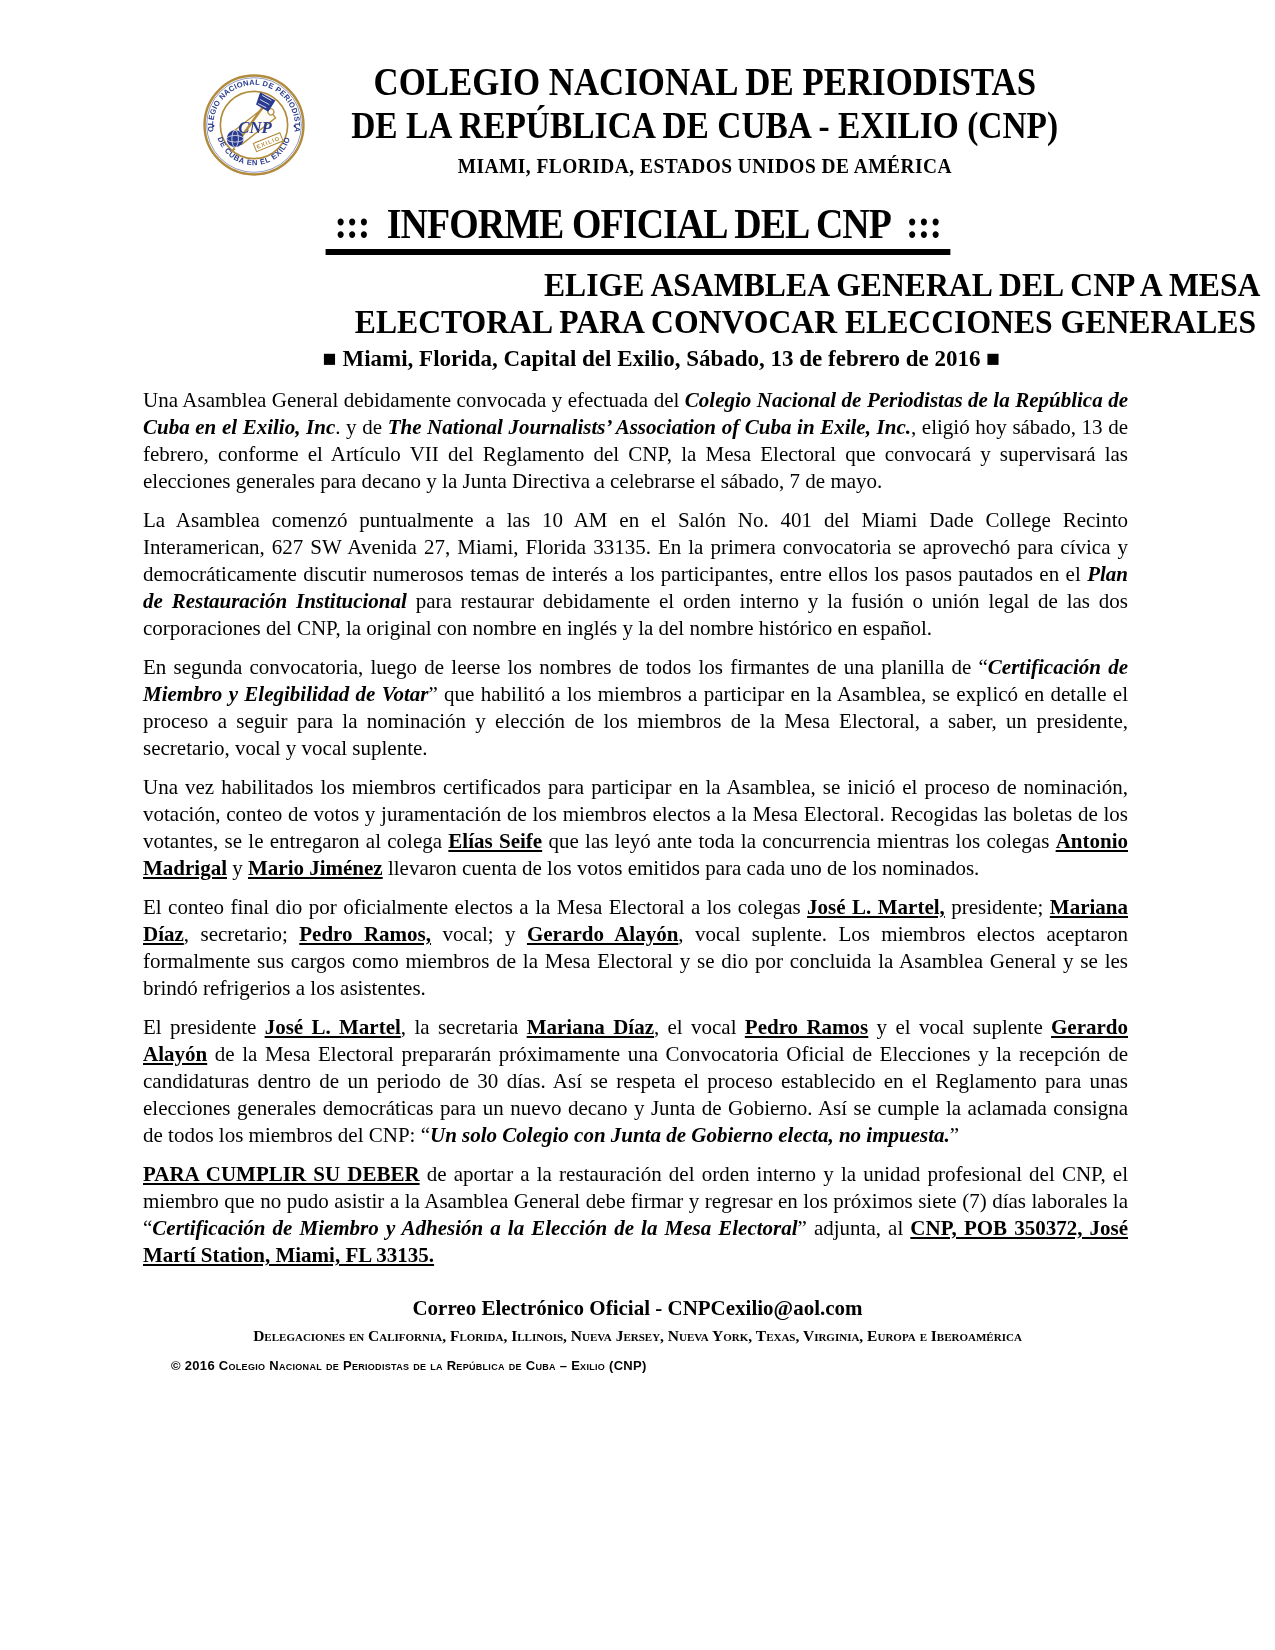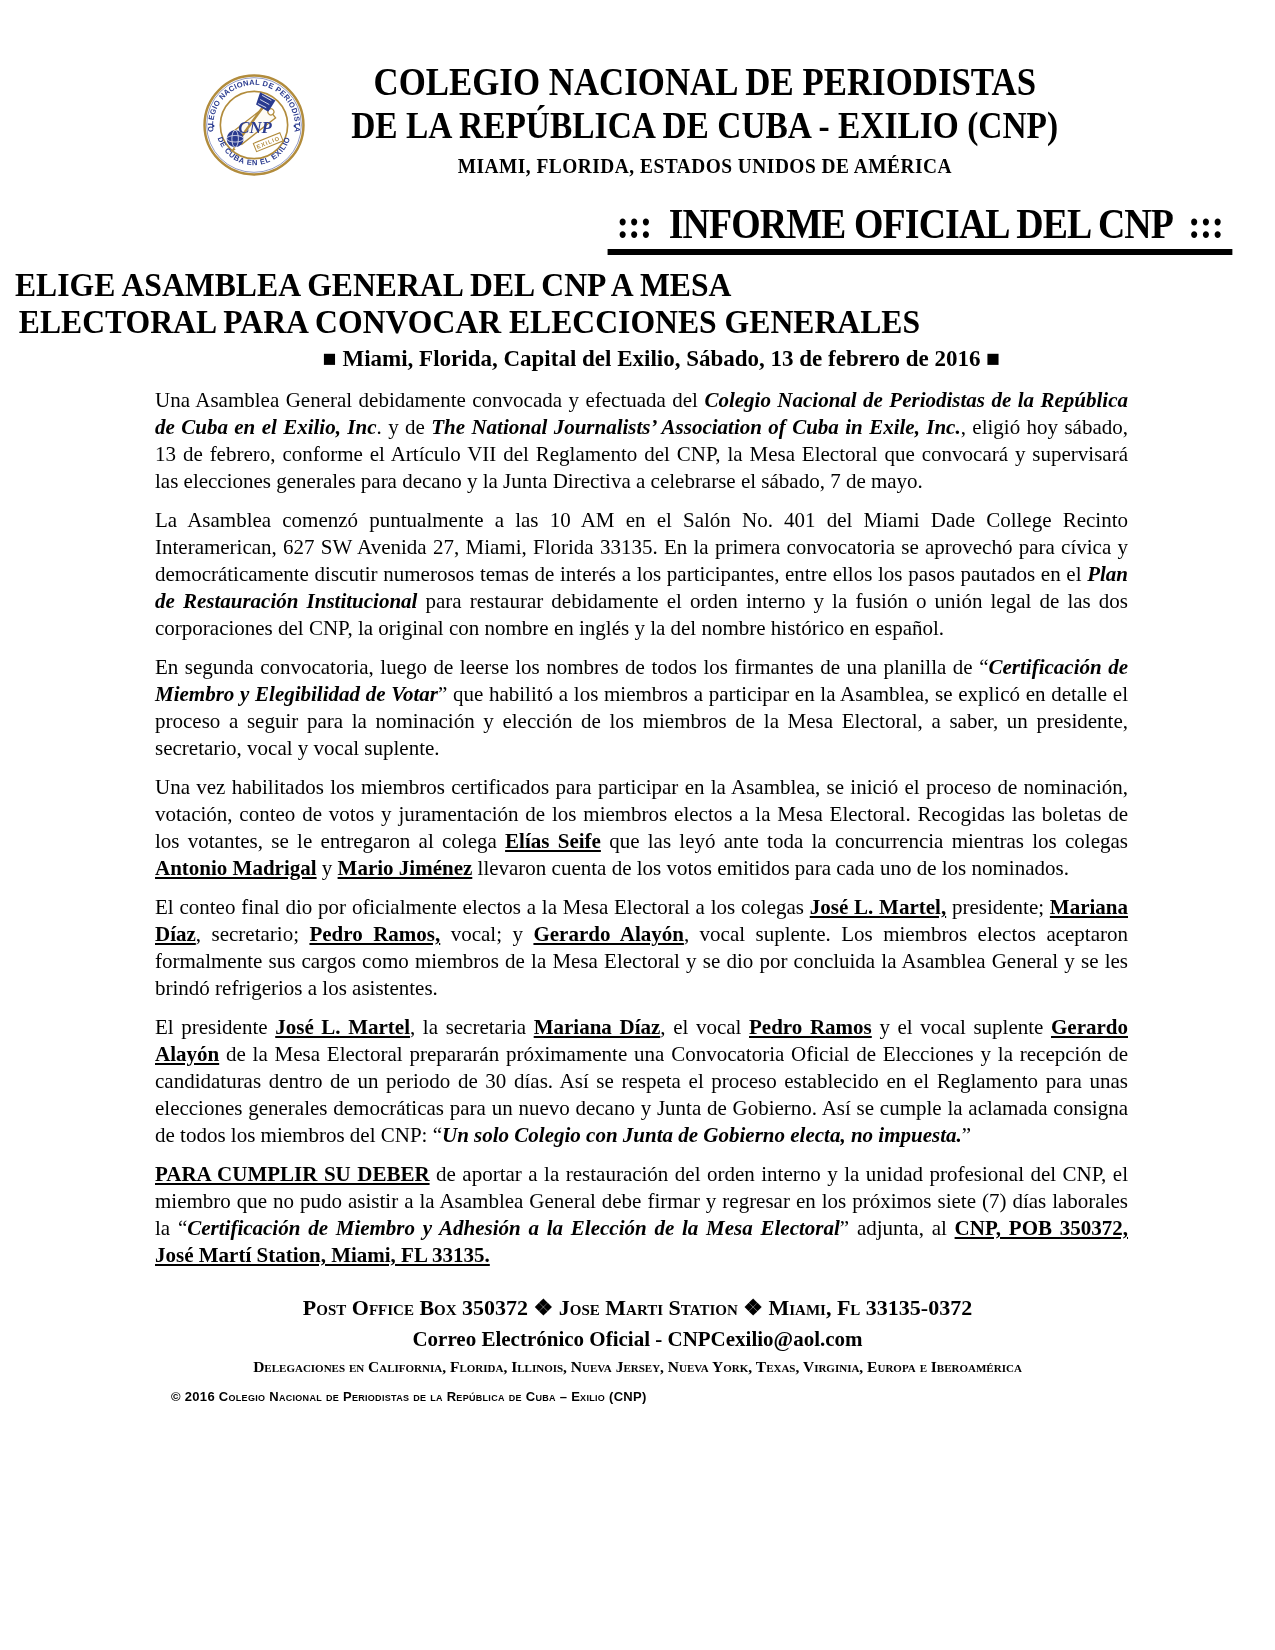--- a/index.html
+++ b/index.html
@@ -28,45 +28,45 @@
   .org2 {
     font-size: 38px; line-height: 42px; font-weight: bold;
     display: inline-block; transform: scaleX(0.88); white-space: nowrap;
   }
   .loc {
     font-size: 20px; line-height: 24px; font-weight: bold; margin-top: 8px;
     display: inline-block; transform: scaleX(0.97); letter-spacing: 0.5px; white-space: nowrap;
   }
   .lh-line { display: block; }
   
-  .informe { text-align: right; margin-top: 20px; }
+  .informe { text-align: center; margin-top: 20px; }
   .informe-inner {
     display: inline-block;
     font-size: 43px; line-height: 47px; font-weight: bold;
     letter-spacing: -1px; white-space: pre;
     border-bottom: 6px solid #000;
     padding: 0 10px 2px 10px;
     transform: scaleX(0.88);
   }
   
-  .headline { margin-top: 12px; text-align: left; }
+  .headline { margin-top: 12px; text-align: right; }
   .headline-line {
     font-size: 33px; line-height: 37px; font-weight: bold;
     display: inline-block; transform: scaleX(0.96); white-space: nowrap;
   }
   .dateline {
     text-align: center; font-size: 23px; line-height: 28px;
     font-weight: bold; margin-top: 4px; padding-left: 48px;
   }
   
   .body-text {
     margin-top: 14px;
     padding: 0 147px 0 143px;
     text-align: justify;
-    font-size: 21px; line-height: 27px; margin-left: 12px;
+    font-size: 21px; line-height: 27px;
   }
   .body-text p { margin: 0 0 12px 0; }
   .seg-n { font-weight: normal; font-style: normal; }
   .seg-b { font-weight: bold; text-decoration: underline; }
   .seg-bi { font-weight: bold; font-style: italic; }
   .signature {
     padding: 0 143px; margin-top: 16px;
     font-size: 24px; font-weight: bold; font-style: italic;
   }
   
@@ -146,20 +146,19 @@
       <p><span class="seg-n">La Asamblea comenzó puntualmente a las 10 AM en el Salón No. 401 del Miami Dade College Recinto Interamerican, 627 SW Avenida 27, Miami, Florida 33135. En la primera convocatoria se aprovechó para cívica y democráticamente discutir numerosos temas de interés a los participantes, entre ellos los pasos pautados en el </span><span class="seg-bi">Plan de Restauración Institucional</span><span class="seg-n"> para restaurar debidamente el orden interno y la fusión o unión legal de las dos corporaciones del CNP, la original con nombre en inglés y la del nombre histórico en español.</span></p>
       <p><span class="seg-n">En segunda convocatoria, luego de leerse los nombres de todos los firmantes de una planilla de “</span><span class="seg-bi">Certificación de Miembro y Elegibilidad de Votar</span><span class="seg-n">” que habilitó a los miembros a participar en la Asamblea, se explicó en detalle el proceso a seguir para la nominación y elección de los miembros de la Mesa Electoral, a saber, un presidente, secretario, vocal y vocal suplente.</span></p>
       <p><span class="seg-n">Una vez habilitados los miembros certificados para participar en la Asamblea, se inició el proceso de nominación, votación, conteo de votos y juramentación de los miembros electos a la Mesa Electoral. Recogidas las boletas de los votantes, se le entregaron al colega </span><span class="seg-b">Elías Seife</span><span class="seg-n"> que las leyó ante toda la concurrencia mientras los colegas </span><span class="seg-b">Antonio Madrigal</span><span class="seg-n"> y </span><span class="seg-b">Mario Jiménez</span><span class="seg-n"> llevaron cuenta de los votos emitidos para cada uno de los nominados.</span></p>
       <p><span class="seg-n">El conteo final dio por oficialmente electos a la Mesa Electoral a los colegas </span><span class="seg-b">José L. Martel,</span><span class="seg-n"> presidente; </span><span class="seg-b">Mariana Díaz</span><span class="seg-n">, secretario; </span><span class="seg-b">Pedro Ramos,</span><span class="seg-n"> vocal; y </span><span class="seg-b">Gerardo Alayón</span><span class="seg-n">, vocal suplente. Los miembros electos aceptaron formalmente sus cargos como miembros de la Mesa Electoral y se dio por concluida la Asamblea General y se les brindó refrigerios a los asistentes.</span></p>
       <p><span class="seg-n">El presidente </span><span class="seg-b">José L. Martel</span><span class="seg-n">, la secretaria </span><span class="seg-b">Mariana Díaz</span><span class="seg-n">, el vocal </span><span class="seg-b">Pedro Ramos</span><span class="seg-n"> y el vocal suplente </span><span class="seg-b">Gerardo Alayón</span><span class="seg-n"> de la Mesa Electoral prepararán próximamente una Convocatoria Oficial de Elecciones y la recepción de candidaturas dentro de un periodo de 30 días. Así se respeta el proceso establecido en el Reglamento para unas elecciones generales democráticas para un nuevo decano y Junta de Gobierno. Así se cumple la aclamada consigna de todos los miembros del CNP: “</span><span class="seg-bi">Un solo Colegio con Junta de Gobierno electa, no impuesta.</span><span class="seg-n">”</span></p>
       <p><span class="seg-b">PARA CUMPLIR SU DEBER</span><span class="seg-n"> de aportar a la restauración del orden interno y la unidad profesional del CNP, el miembro que no pudo asistir a la Asamblea General debe firmar y regresar en los próximos siete (7) días laborales la “</span><span class="seg-bi">Certificación de Miembro y Adhesión a la Elección de la Mesa Electoral</span><span class="seg-n">” adjunta, al </span><span class="seg-b">CNP, POB 350372, José Martí Station, Miami, FL 33135.</span></p>
     </main>
 
 
   <footer class="footer">
-    <div class="f-address">Post Office Box 350372 ❖ Jose Marti Station ❖ Miami, Fl 33135-0372</div>
     <div class="f-email">Correo Electrónico Oficial - CNPCexilio@aol.com</div>
     <div class="f-deleg">Delegaciones en California, Florida, Illinois, Nueva Jersey, Nueva York, Texas, Virginia, Europa e Iberoamérica</div>
   </footer>
 
   <div class="copyright">© 2016 Colegio Nacional de Periodistas de la República de Cuba – Exilio (CNP)</div>
 
 </div>
 
 </body></html>

